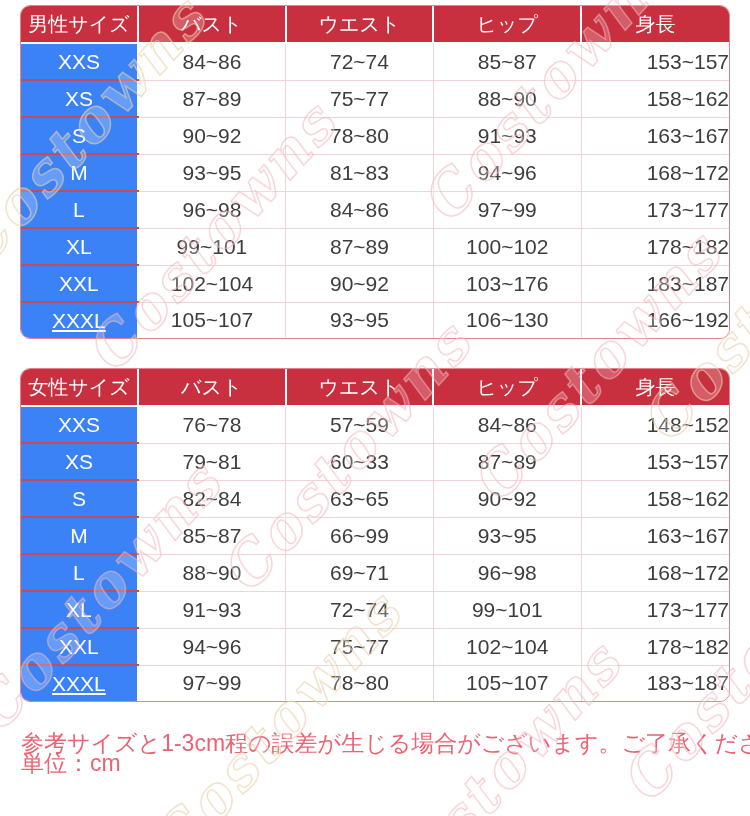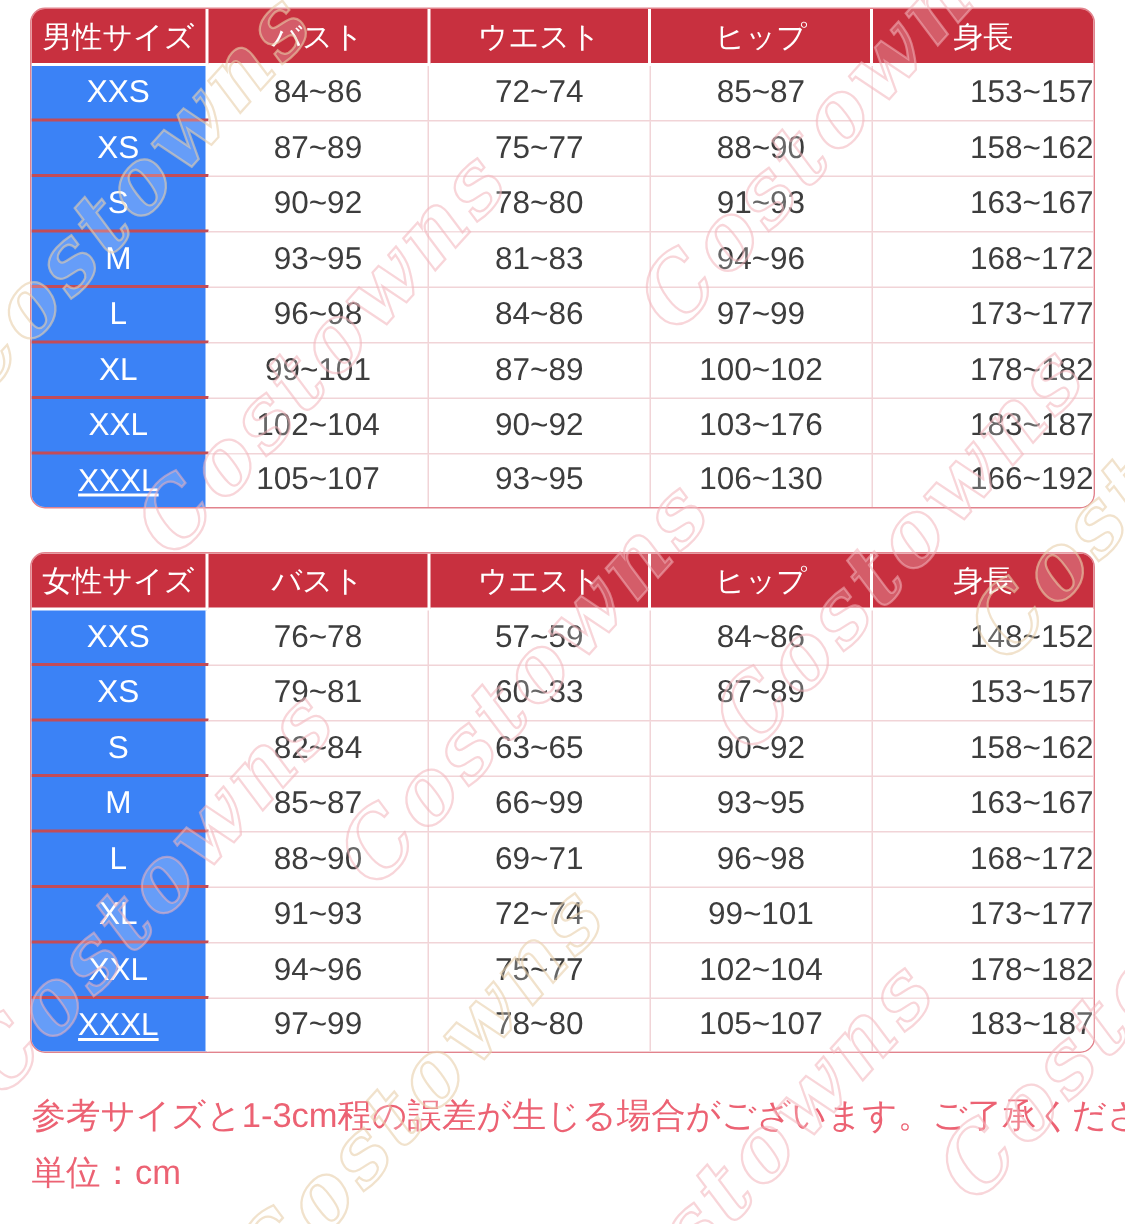--- a/index.html
+++ b/index.html
@@ -45,21 +45,21 @@
     border-bottom:2px solid #c24c58;
   }
   tr:last-child td.size{border-bottom:none;text-decoration:underline;}
 
   
   .note{
     position:absolute;left:21px;color:#ec6273;
     font-size:23px;white-space:nowrap;
   }
   .note1{top:728px;}
-  .note2{top:766px;}
+  .note2{top:748px;}
 
   
   .wm-layer{position:absolute;inset:0;pointer-events:none;z-index:5;}
   .wm{
     position:absolute;
     font-family:"DejaVu Serif","Liberation Serif",serif;
     font-style:italic;font-weight:bold;
     font-size:58px;letter-spacing:4px;white-space:nowrap;
     color:rgba(255,255,255,0.22);
     transform:rotate(-48deg);

